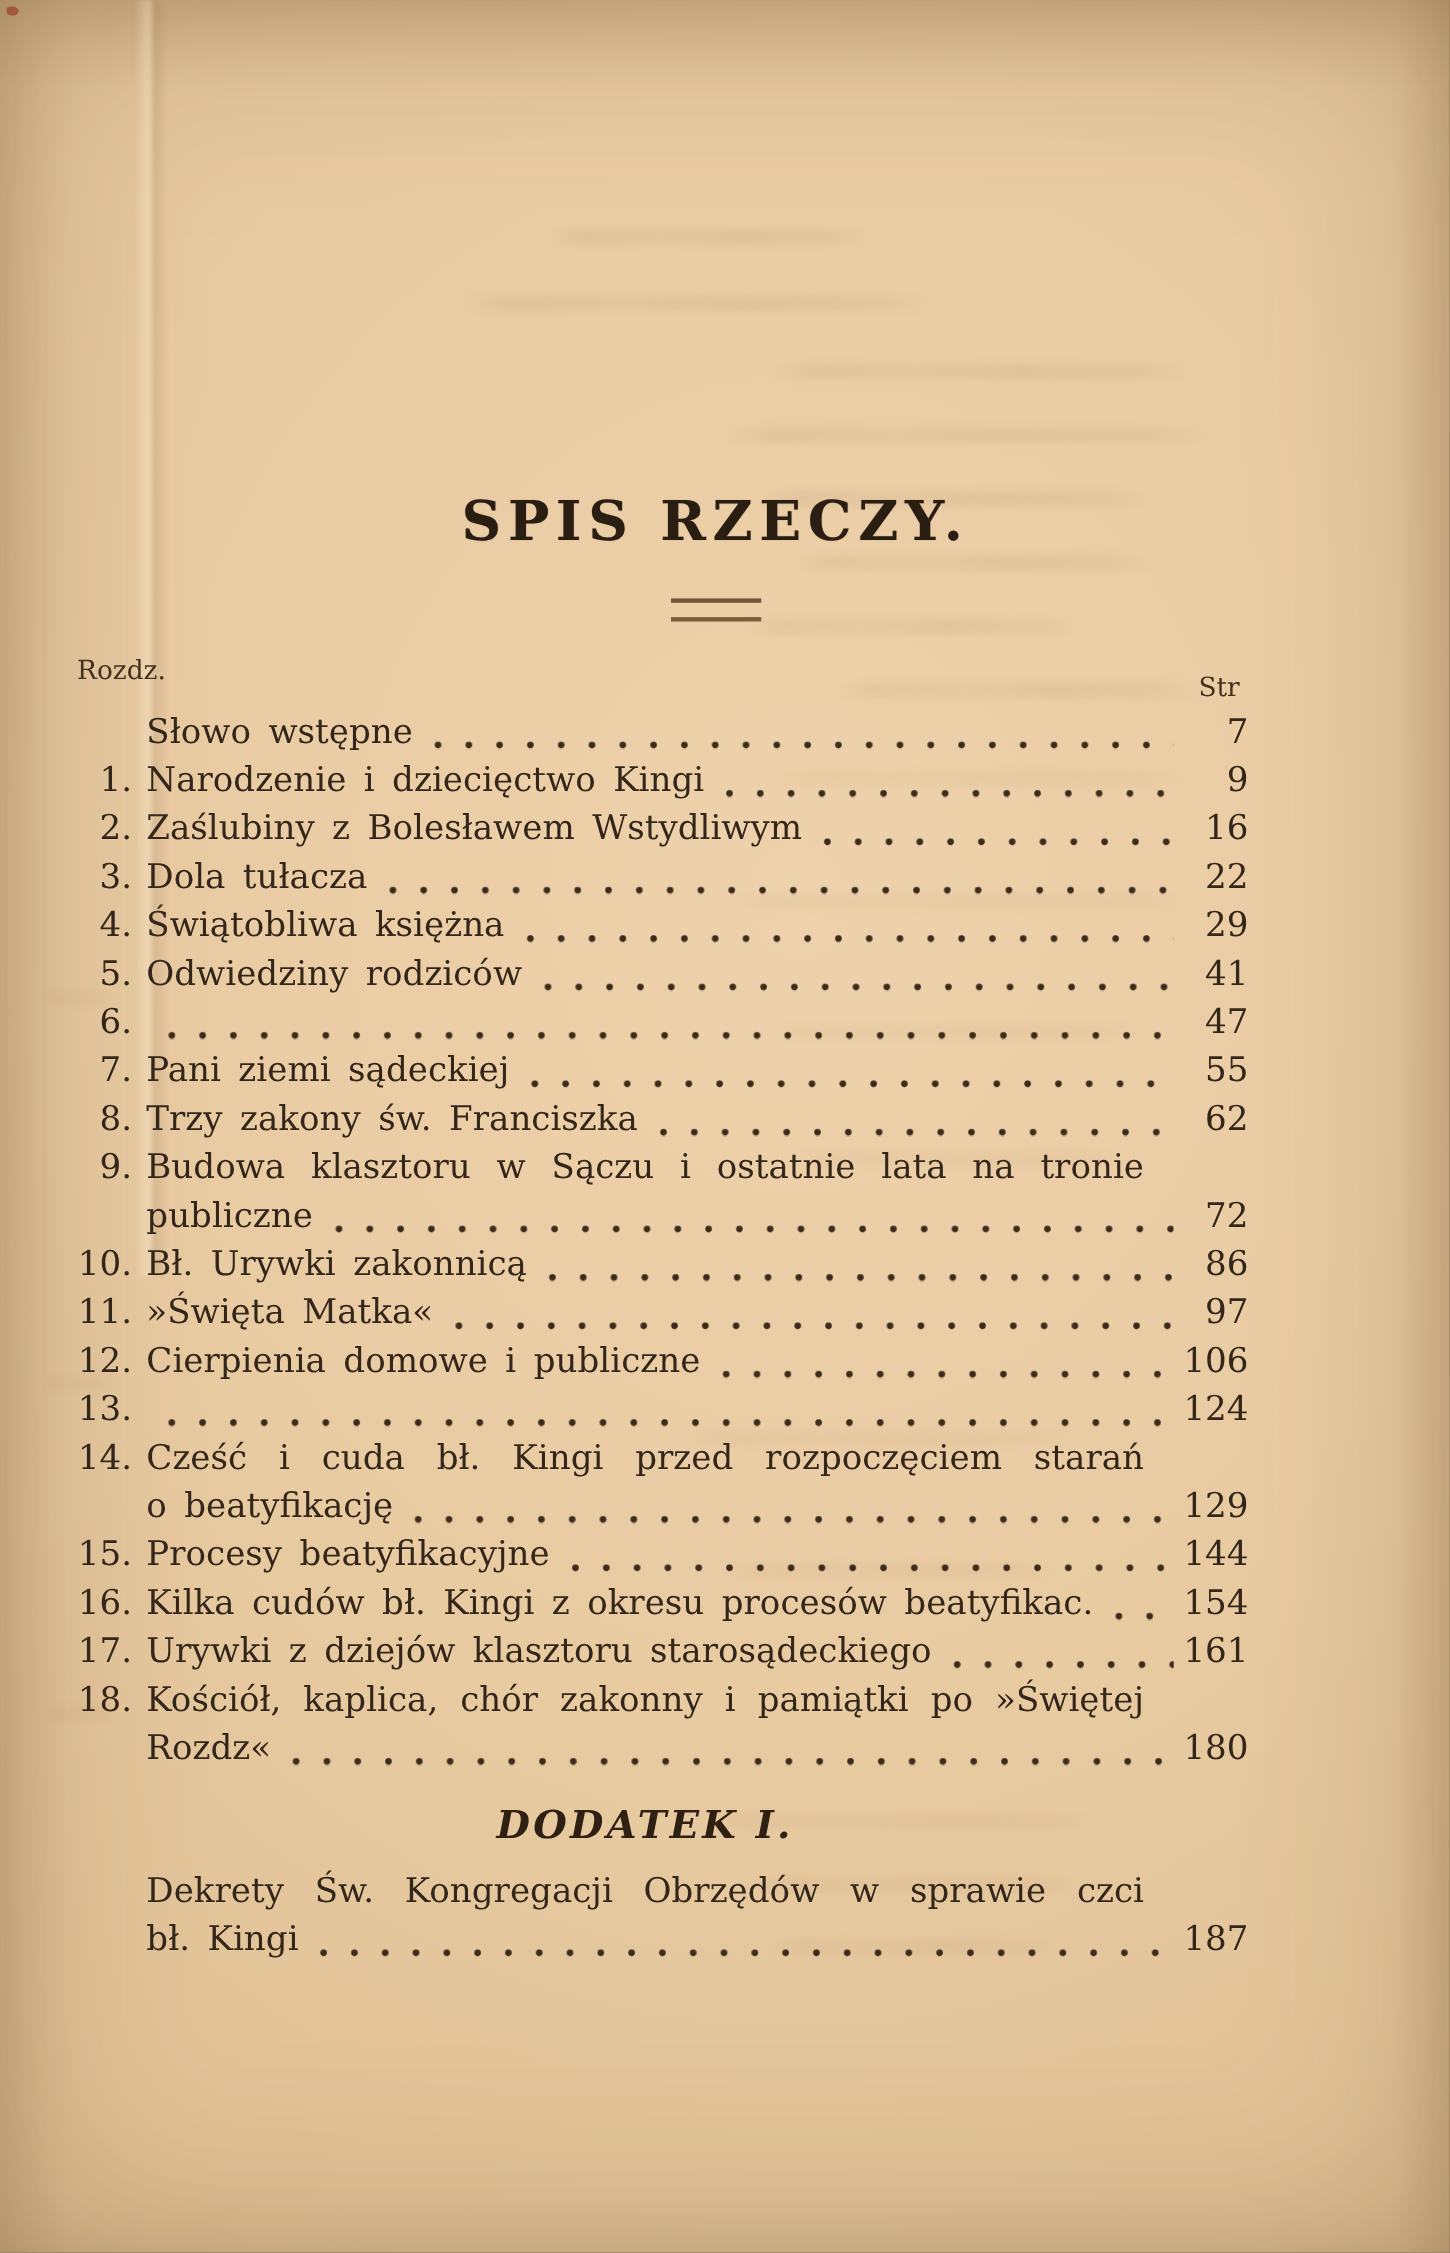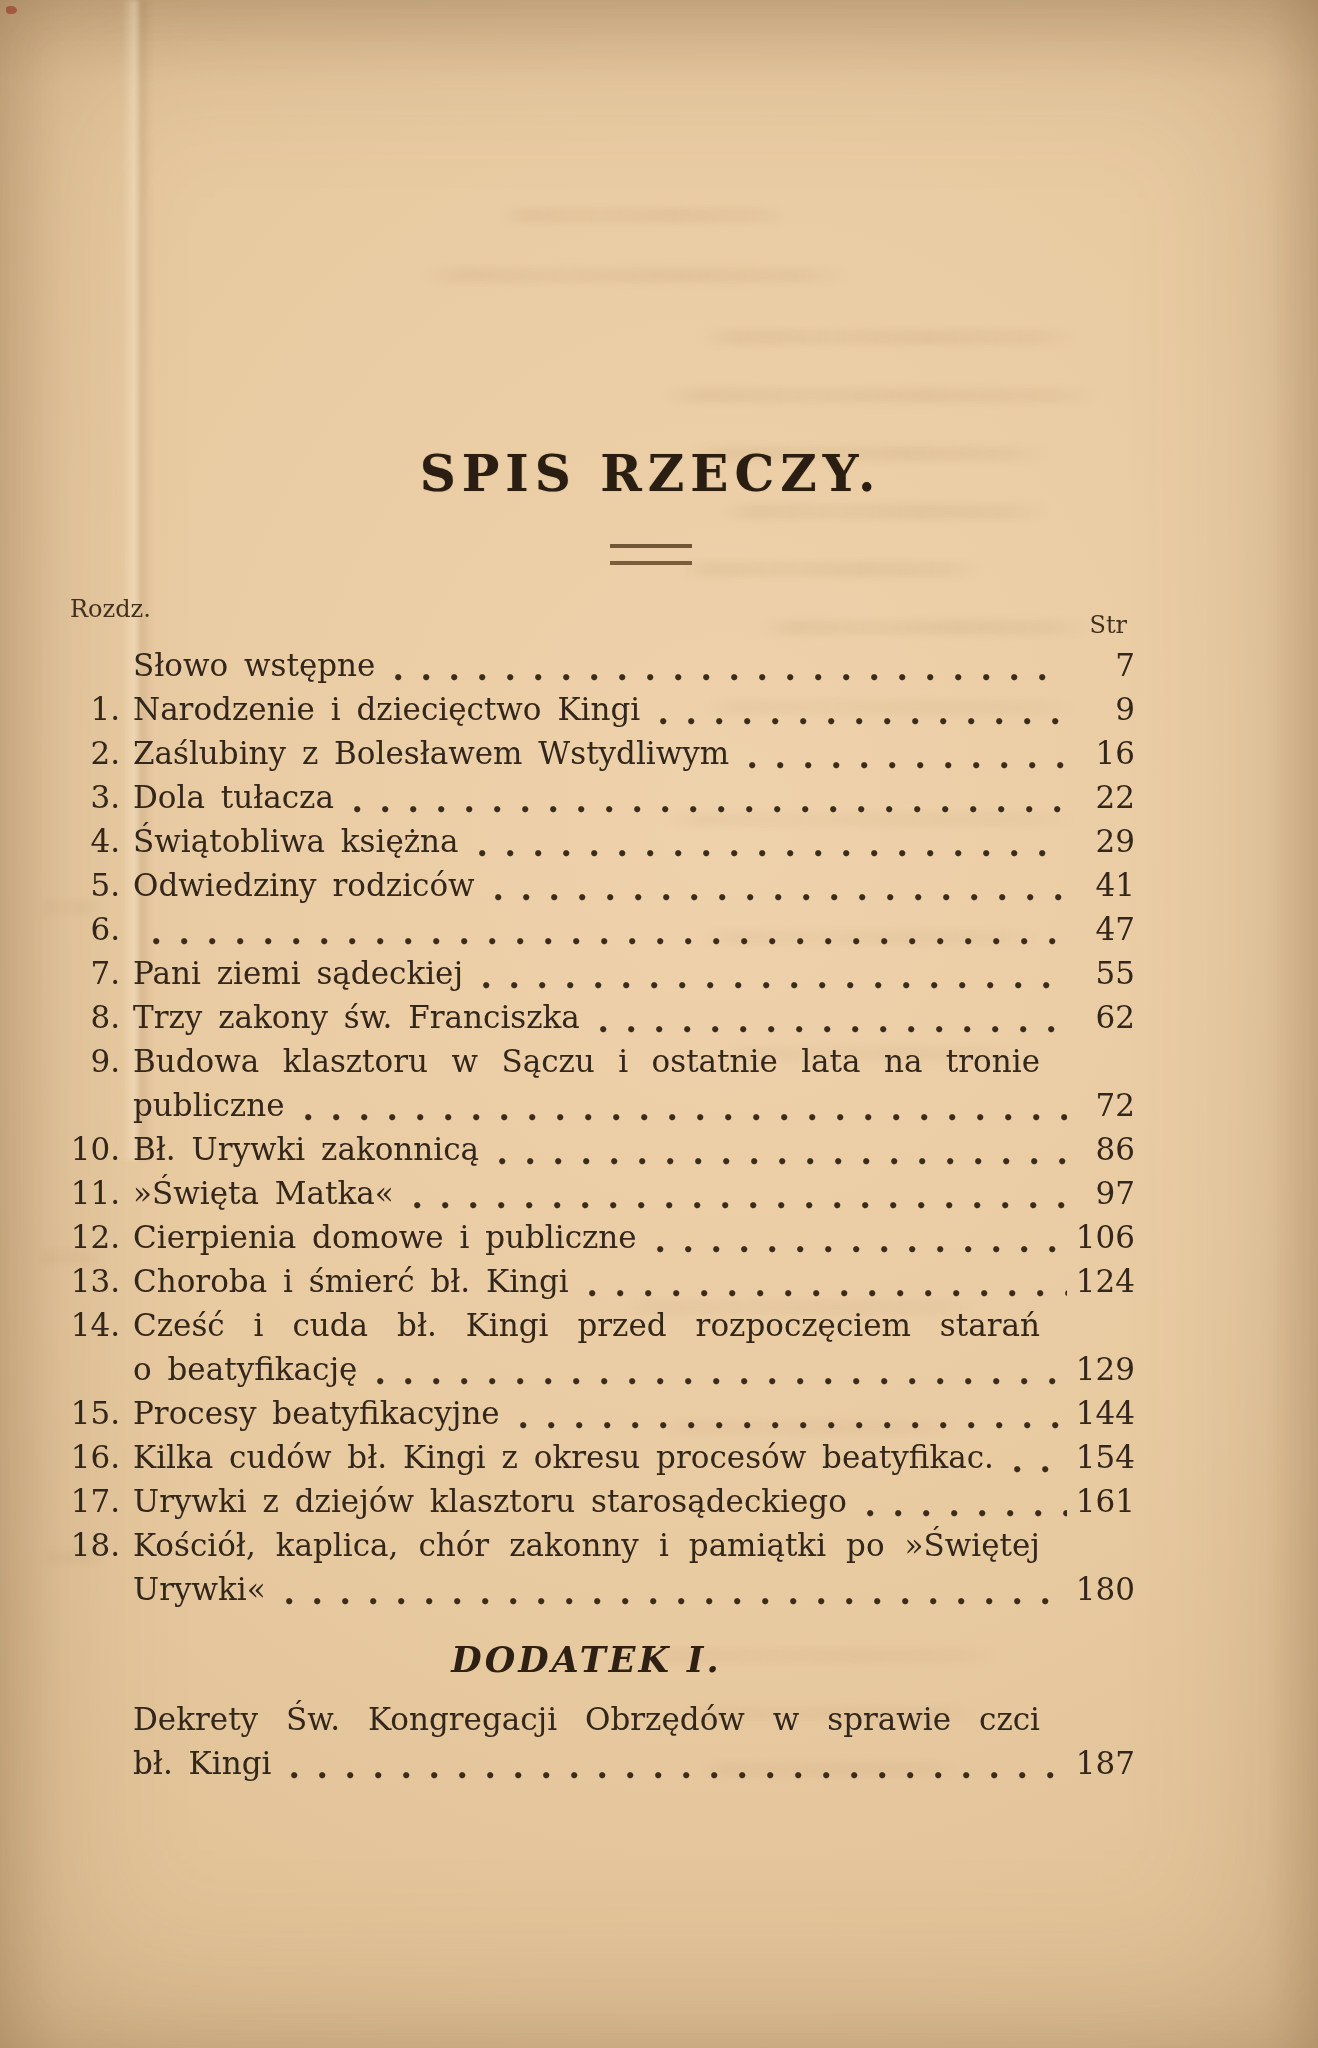--- a/index.html
+++ b/index.html
@@ -234,21 +234,20 @@
               <span class="txt">Cierpienia domowe i publiczne</span>
               <span class="leader"></span>
               <span class="pg">106</span>
             </div>
           </div>
         </div>
         <div class="row">
           <span class="num">13.</span>
           <div class="rowbody">
             <div class="line">
-              <span class="txt">Choroba i śmierć bł. Kingi</span>
               <span class="leader"></span>
               <span class="pg">124</span>
             </div>
           </div>
         </div>
         <div class="row">
           <span class="num">14.</span>
           <div class="rowbody">
             <div class="jline">Cześć i cuda bł. Kingi przed rozpoczęciem starań</div>
             <div class="line">
@@ -286,21 +285,21 @@
               <span class="leader"></span>
               <span class="pg">161</span>
             </div>
           </div>
         </div>
         <div class="row">
           <span class="num">18.</span>
           <div class="rowbody">
             <div class="jline">Kościół, kaplica, chór zakonny i pamiątki po »Świętej</div>
             <div class="line">
-              <span class="txt">Urywki«</span>
+              <span class="txt">Rozdz«</span>
               <span class="leader"></span>
               <span class="pg">180</span>
             </div>
           </div>
         </div>
       </div>
 
     <h2 class="appendix">DODATEK I.</h2>
 
     <div id="appendix-list" class="toc appendix-list">

